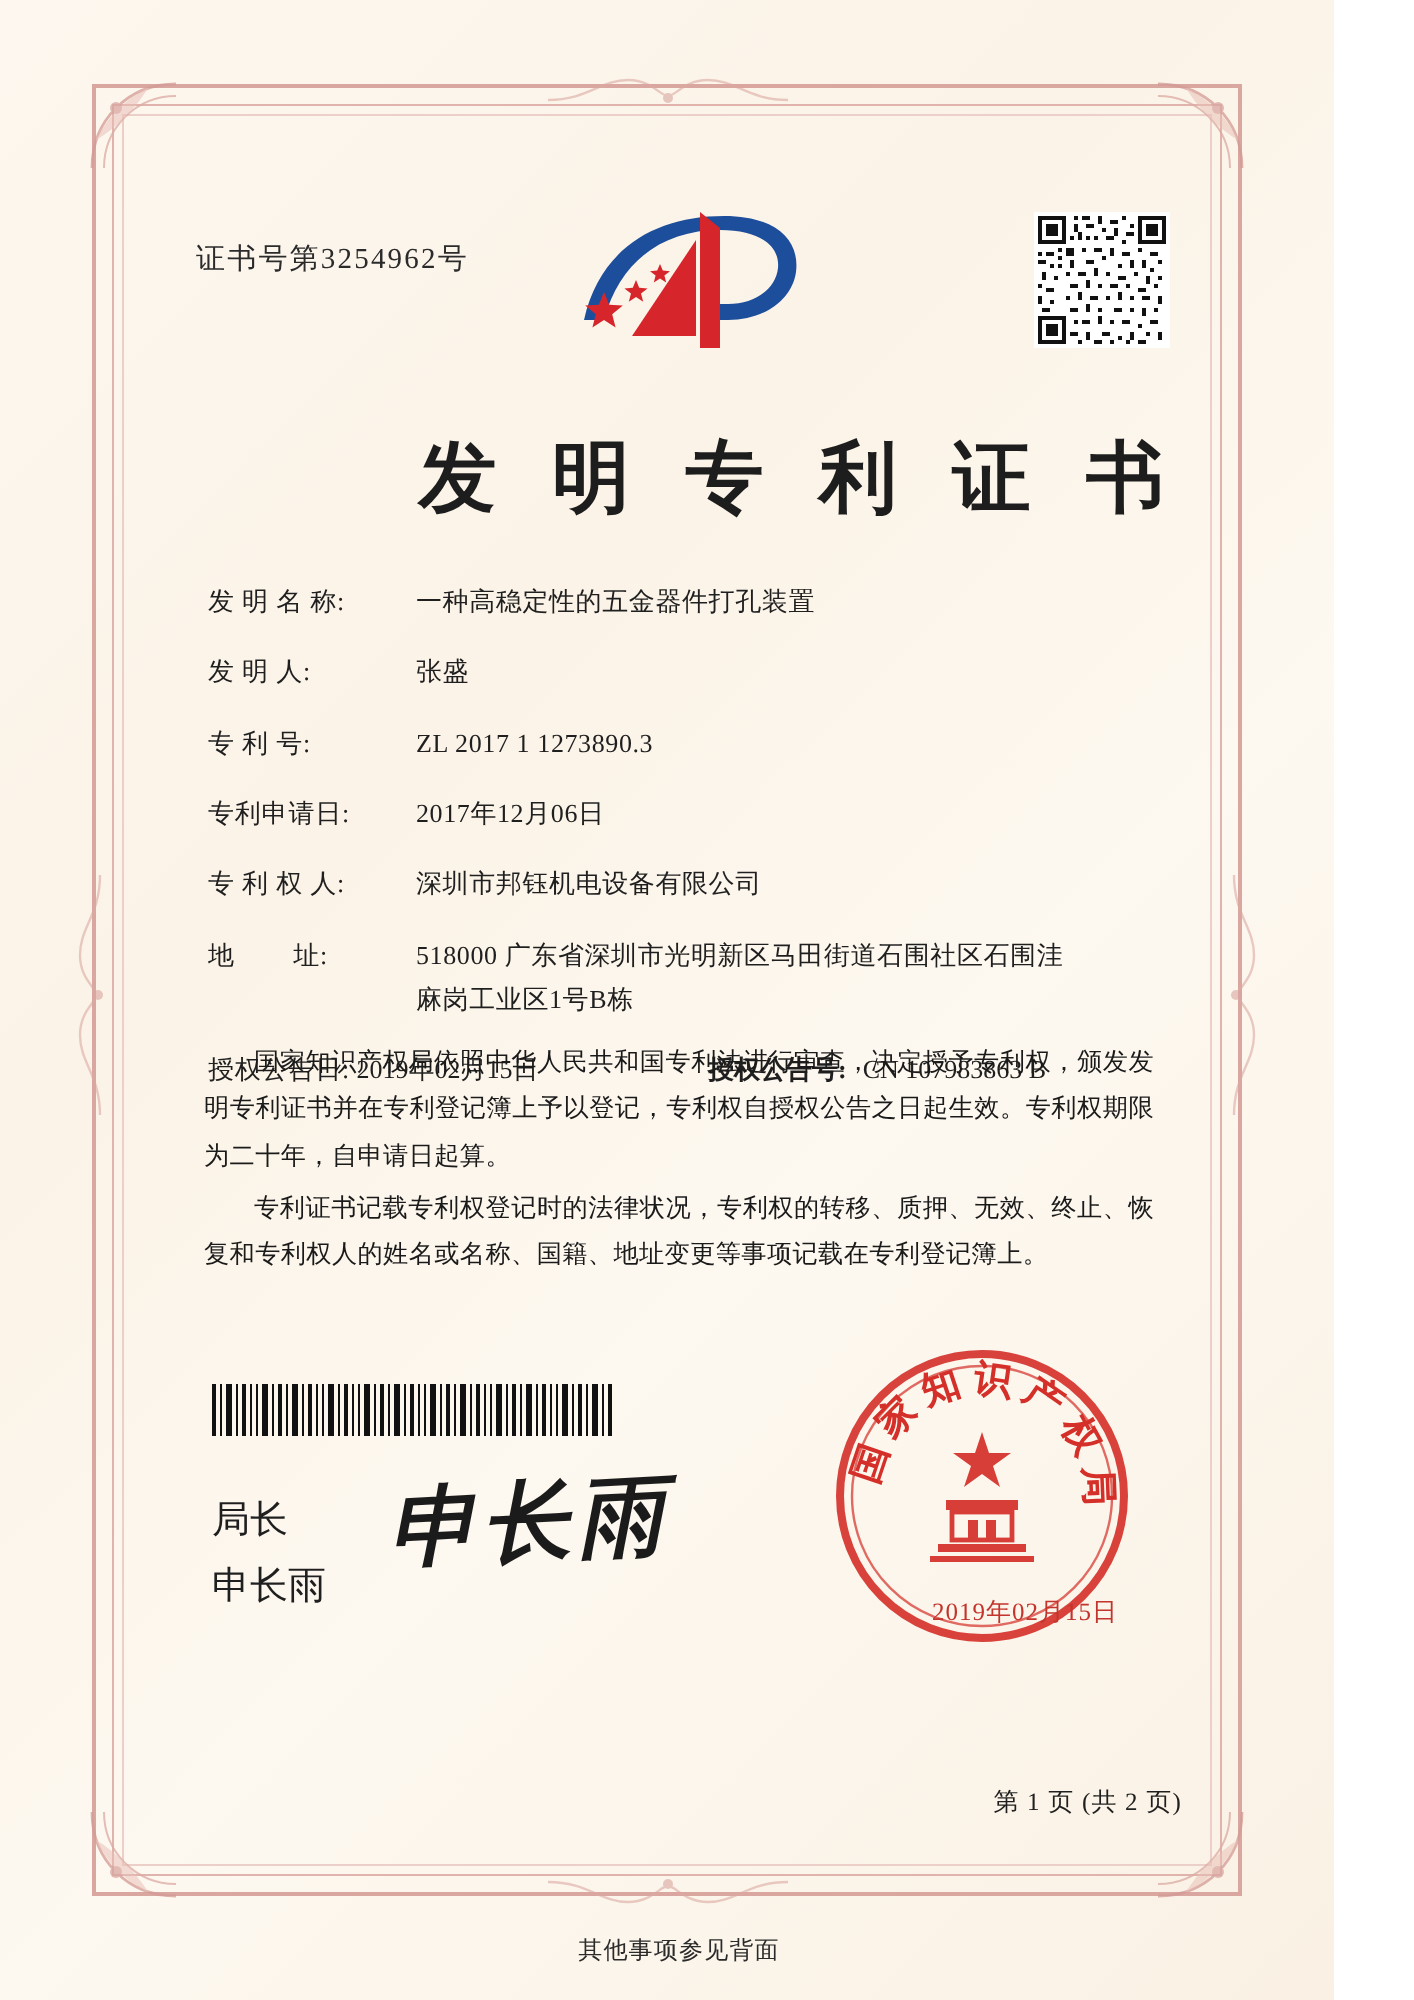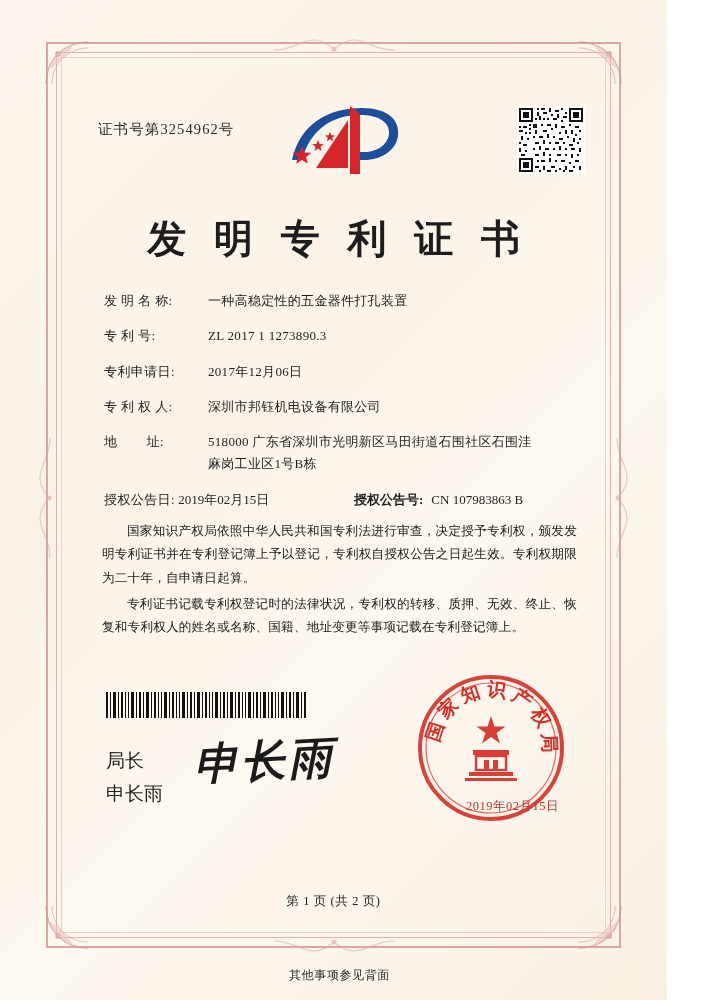--- a/index.html
+++ b/index.html
@@ -110,21 +110,21 @@
     height: 68px;
   }
   .qr svg { display: block; }
 
   
   .title {
     position: absolute;
     left: 0;
     right: 0;
     top: 140px;
-    text-align: center;
+    text-align: right;
     font-size: 39px;
     letter-spacing: 9px;
     font-weight: bold;
     color: #1d1d1d;
     font-family: "Liberation Serif", serif;
     text-indent: 9px;
   }
 
   
   .fields {
@@ -227,21 +227,21 @@
     letter-spacing: 0.5px;
     font-family: "Liberation Serif", serif;
   }
 
   
   .page-num {
     position: absolute;
     left: 0;
     right: 0;
     bottom: 8px;
-    text-align: center;
+    text-align: right;
     font-size: 12.5px;
     color: #1f1f1f;
     letter-spacing: 0.6px;
   }
   .footnote {
     position: absolute;
     left: 0;
     right: 0;
     bottom: 16px;
     text-align: center;
@@ -458,20 +458,24 @@
 
     <div class="title">发 明 专 利 证 书</div>
 
     <div class="fields">
 
       <div class="field-row">
         <span class="field-label w-name">发 明 名 称:</span>
         <span class="field-value">一种高稳定性的五金器件打孔装置</span>
       </div>
 
+      <div class="field-row">
+        <span class="field-label w-name">发 明 人:</span>
+        <span class="field-value">张盛</span>
+      </div>
 
       <div class="field-row">
         <span class="field-label w-name">专 利 号:</span>
         <span class="field-value">ZL 2017 1 1273890.3</span>
       </div>
 
       <div class="field-row">
         <span class="field-label w-name">专利申请日:</span>
         <span class="field-value">2017年12月06日</span>
       </div>

